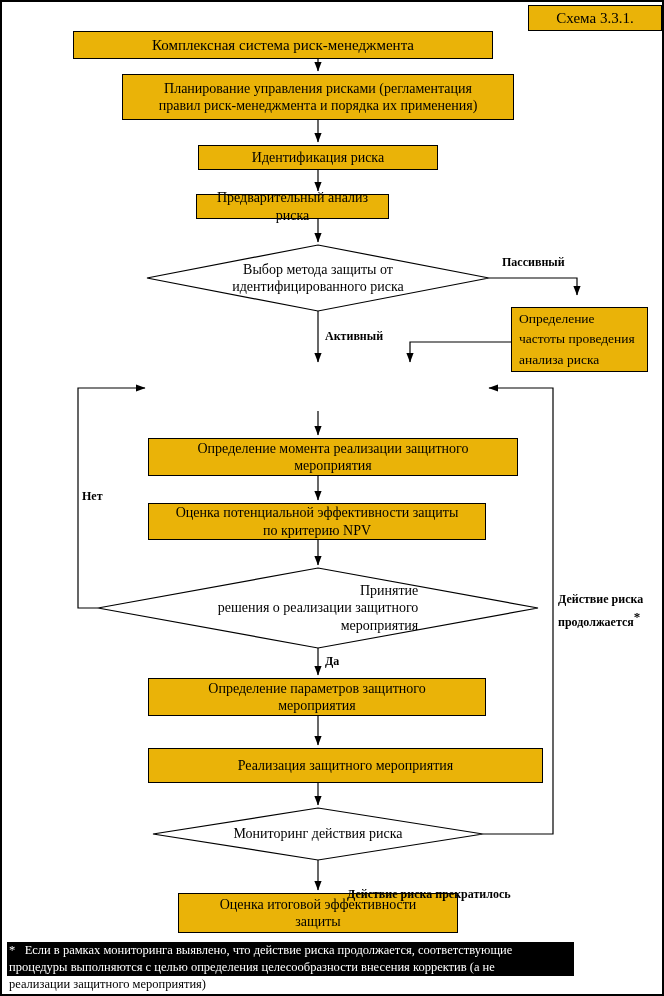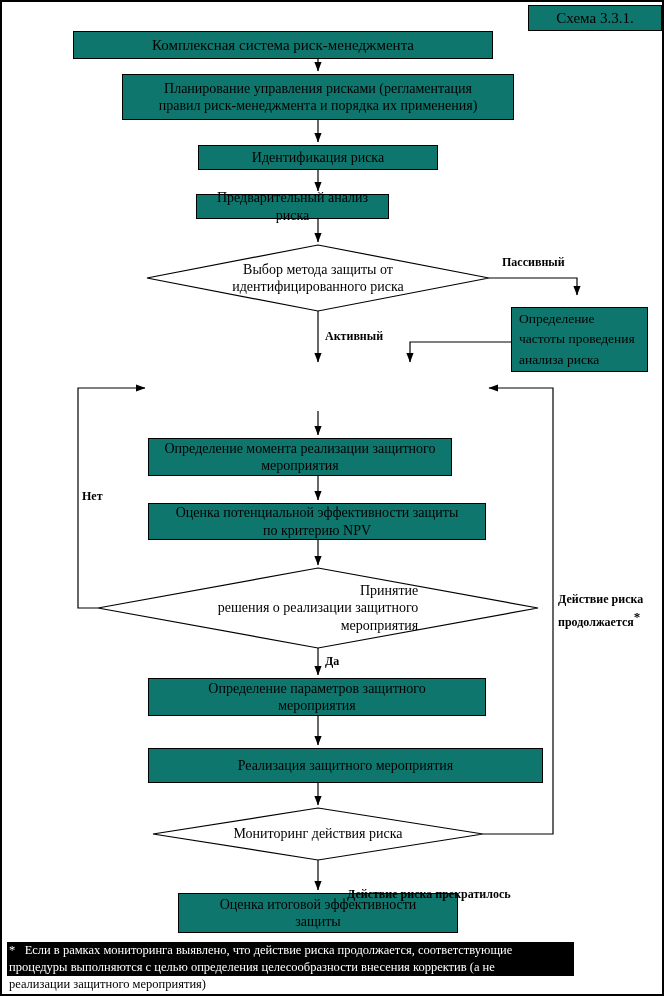--- a/index.html
+++ b/index.html
@@ -3,21 +3,21 @@
 <meta charset="utf-8">
 <style>
   html, body { margin:0; padding:0; background:#fff; }
   #canvas {
     position:relative; width:664px; height:996px; background:#fff;
     border:2px solid #000; box-sizing:border-box; overflow:hidden;
     font-family:"Liberation Serif", serif; color:#000;
   }
   #connectors { position:absolute; left:0; top:0; }
   .box {
-    position:absolute; background:#0f766e; border:1px solid #000; box-sizing:border-box;
+    position:absolute; background:#eab308; border:1px solid #000; box-sizing:border-box;
     display:flex; align-items:center; justify-content:center;
     text-align:center; font-size:14px; line-height:1.22; white-space:pre-line;
     padding:1px 4px;
   }
   .heading { font-size:15px; }
   .left-align { justify-content:flex-start; text-align:left; padding-left:7px; line-height:1.5; font-size:13.5px; }
   .overlay {
     position:absolute; display:flex; align-items:center; justify-content:center;
     text-align:center; font-size:14px; line-height:1.25; white-space:pre-line;
     background:transparent;
@@ -73,21 +73,21 @@
   <div class="box" style="left:120px; top:72px; width:392px; height:46px;">Планирование управления рисками (регламентация
 правил риск-менеджмента и порядка их применения)</div>
 
   <div class="box" style="left:194px; top:192px; width:193px; height:25px;">Предварительный анализ риска</div>
 
   <div class="box left-align" style="left:509px; top:296px; width:137px; height:65px;margin-top:9px;">Определение
 частоты проведения
 анализа риска</div>
 
 
-  <div class="box" style="left:146px; top:436px; width:304px; height:38px;">Определение момента реализации защитного
+  <div class="box" style="left:146px; top:436px; width:370px; height:38px;">Определение момента реализации защитного
 мероприятия</div>
 
   <div class="box" style="left:146px; top:501px; width:338px; height:37px;">Оценка потенциальной эффективности защиты
 по критерию NPV</div>
 
   <div class="box" style="left:146px; top:676px; width:338px; height:38px;">Определение параметров защитного
 мероприятия</div>
 
   <div class="box" style="left:146px; top:746px; width:395px; height:35px;">Реализация защитного мероприятия</div>
 

